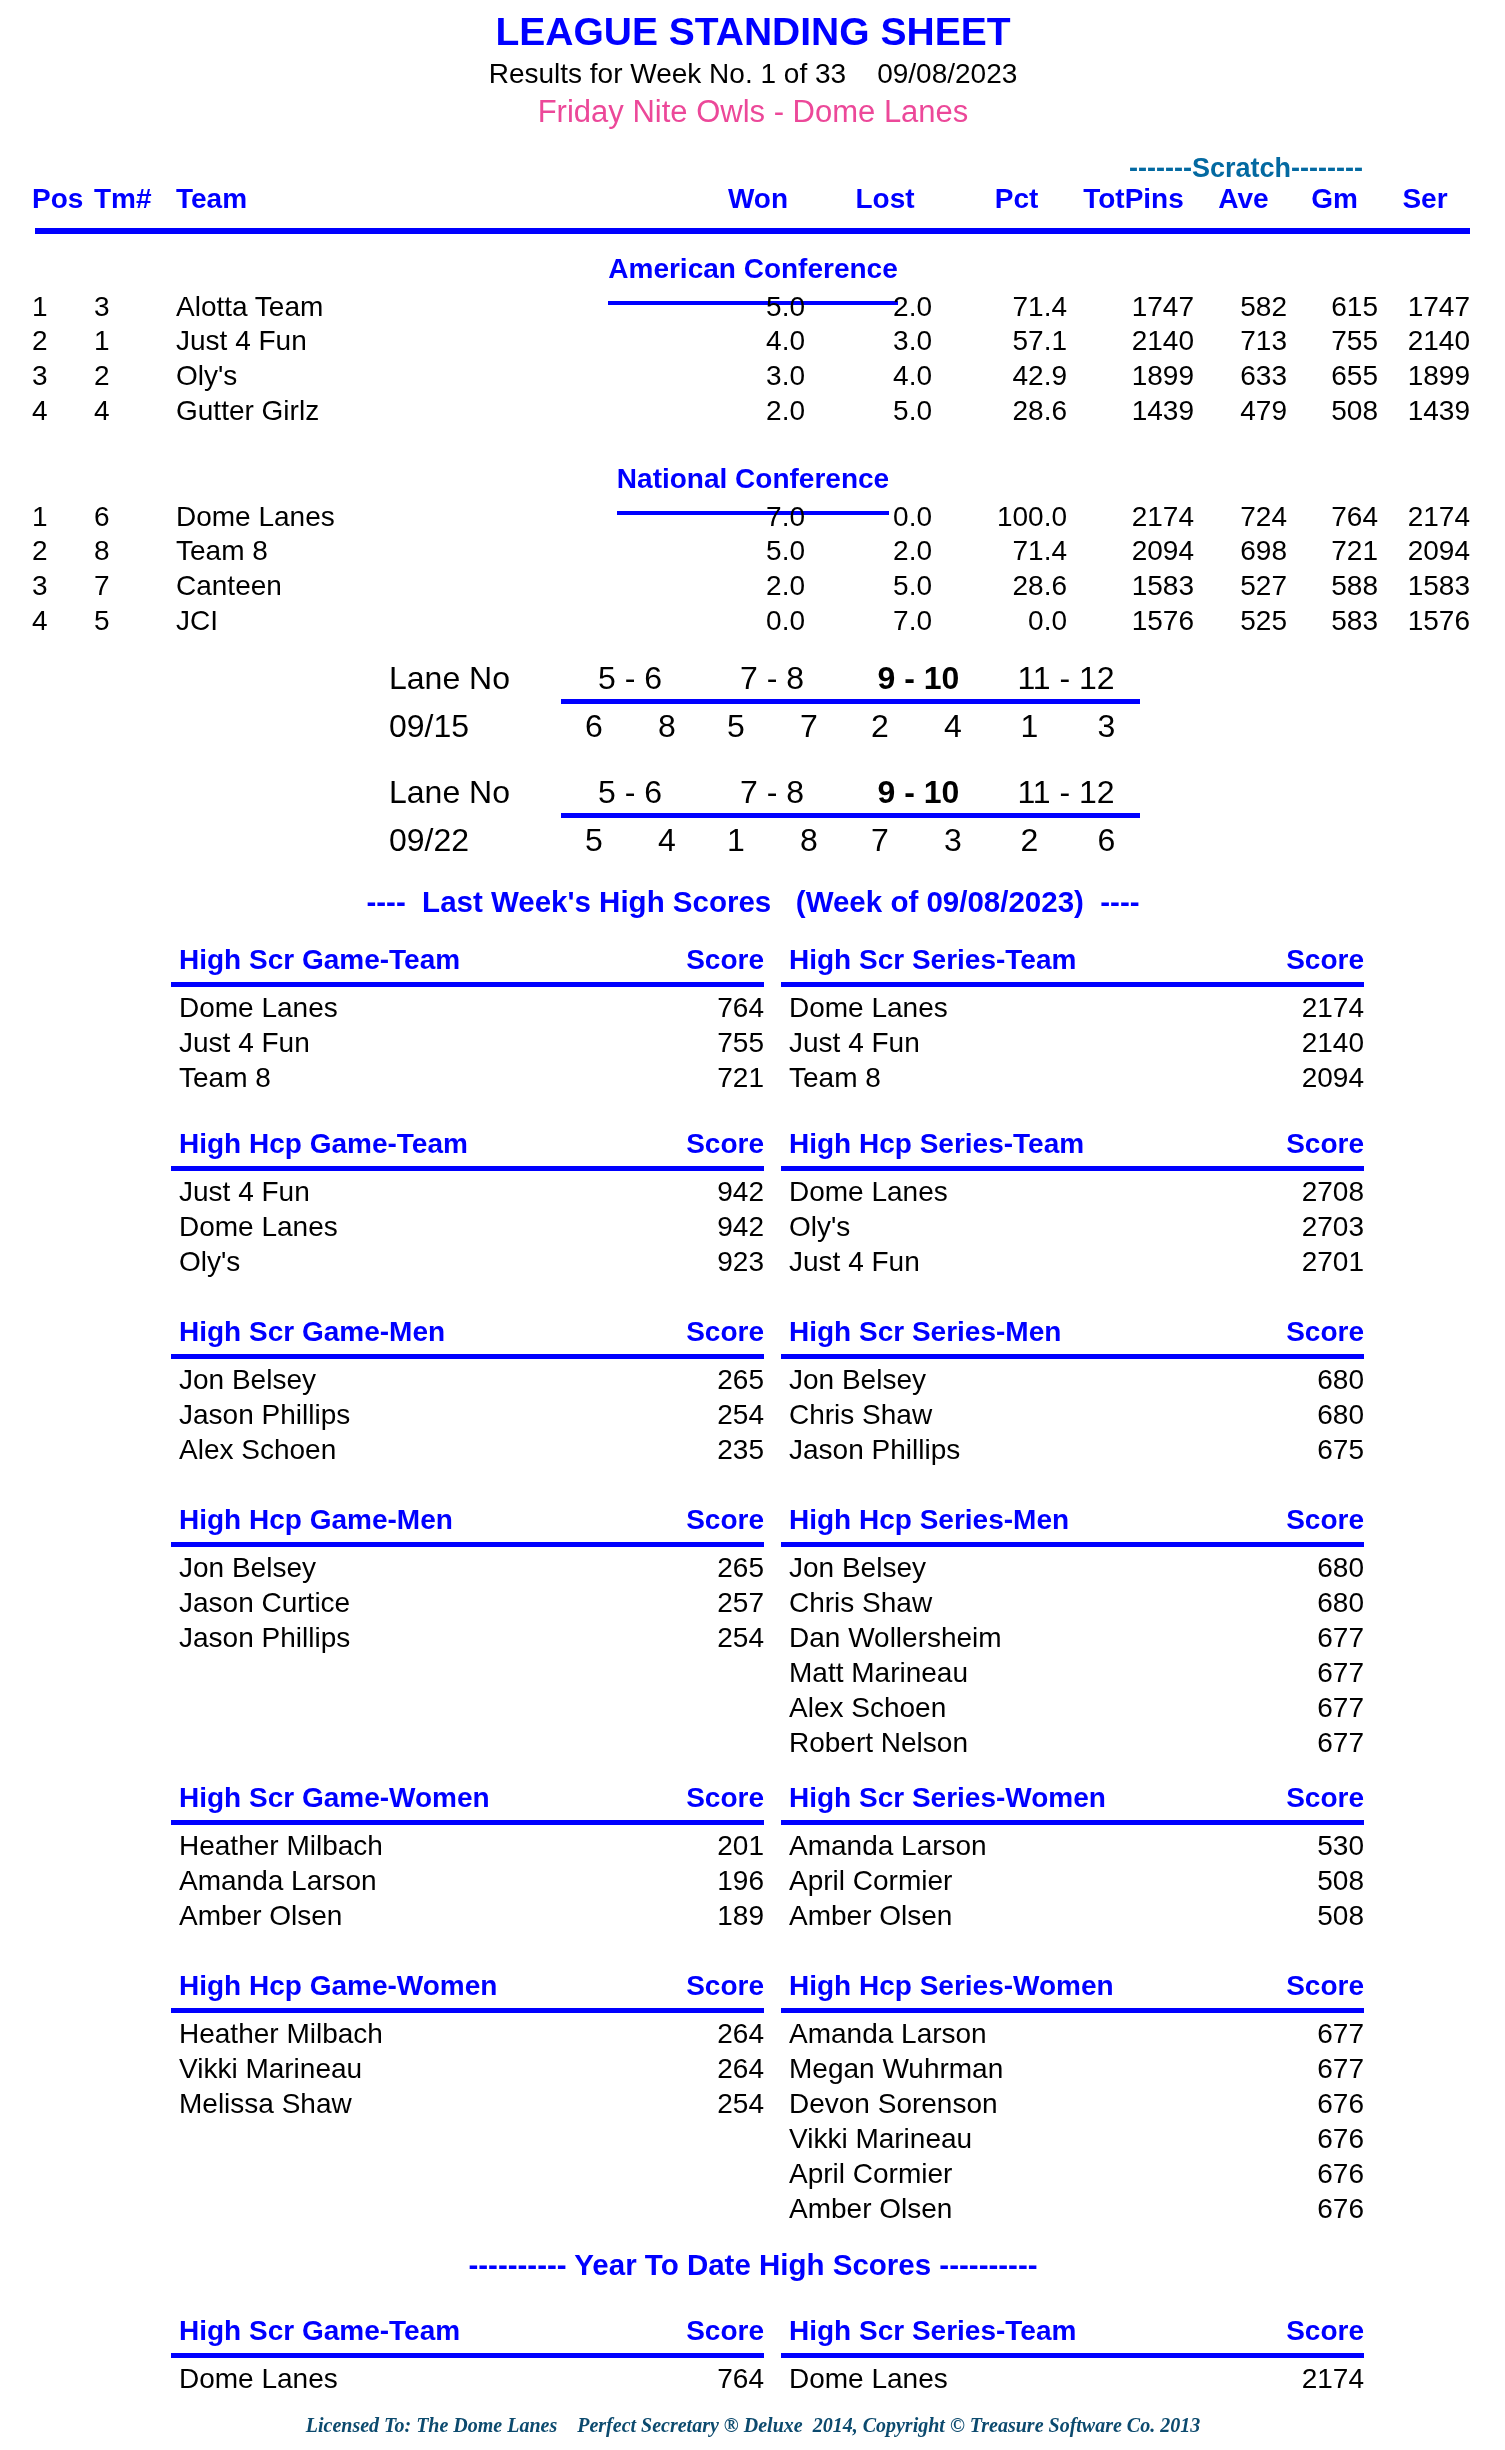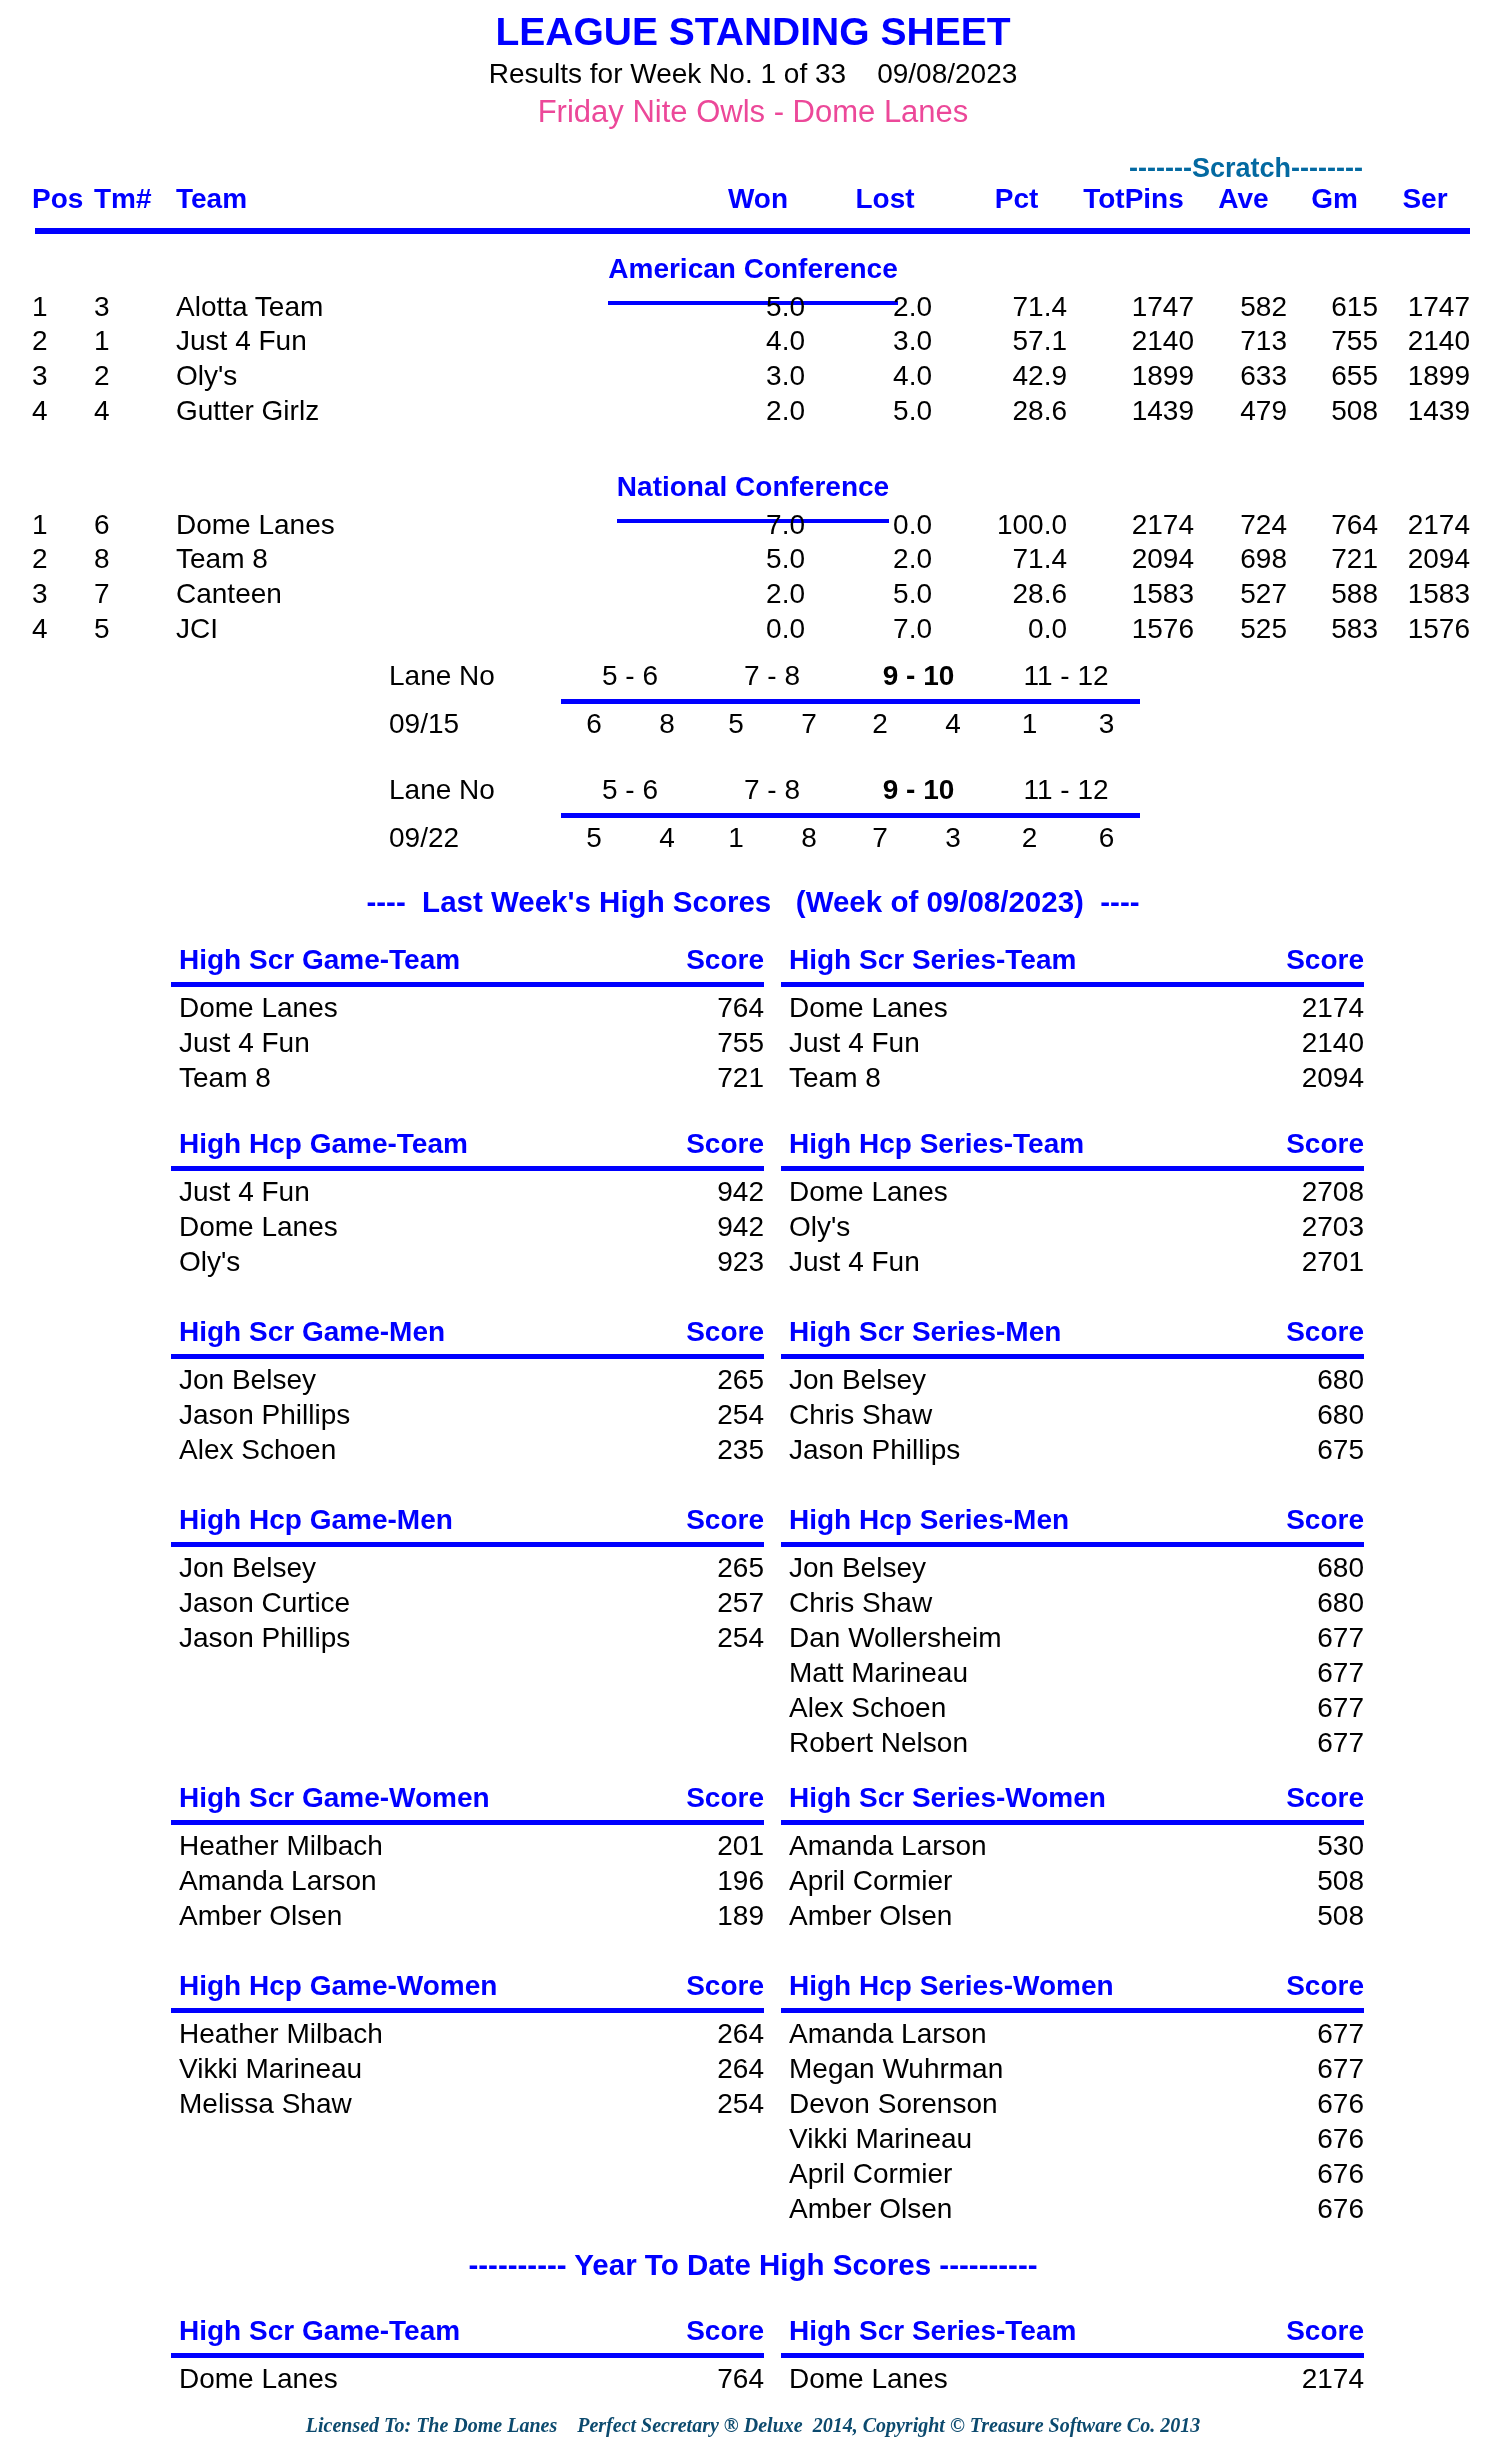--- a/index.html
+++ b/index.html
@@ -118,21 +118,21 @@
     color: #000000;
   }
 
   
   .lane-block { position: absolute; left: 0; width: 1506px; }
   .lane-hdr-row, .lane-val-row {
     position: absolute;
     left: 0;
     width: 1506px;
     height: 35px;
-    font-size: 28px;
+    font-size: 32px;
     color: #000000;
   }
   .lane-label { position: absolute; left: 389px; width: 188px; text-align: left; }
   .lane-date  { position: absolute; left: 389px; width: 188px; text-align: left; }
   .lane-pair0 { position: absolute; left: 563px;  width: 134px; text-align: center; }
   .lane-pair1 { position: absolute; left: 705px; width: 134px; text-align: center; }
   .lane-pair2 { position: absolute; left: 848px; width: 141px; text-align: center; font-weight: bold; }
   .lane-pair3 { position: absolute; left: 992px; width: 148px; text-align: center; }
   .lane-a0 { position: absolute; left: 563px;  width: 62px;  text-align: center; }
   .lane-b0 { position: absolute; left: 636px;  width: 62px;  text-align: center; }
@@ -286,21 +286,21 @@
         <span class="c-team">Gutter Girlz</span>
         <span class="c-won">2.0</span>
         <span class="c-lost">5.0</span>
         <span class="c-pct">28.6</span>
         <span class="c-tot">1439</span>
         <span class="c-ave">479</span>
         <span class="c-gm">508</span>
         <span class="c-ser">1439</span>
       </div>
     </div>
-    <div class="conference-block" style="top: 463px; height: 188px; margin-top: 8px;">
+    <div class="conference-block" style="top: 463px; height: 188px;">
       <div class="conference-title"><span>National Conference</span></div>
       <div class="std-row" style="top: 38px;">
         <span class="c-pos">1</span>
         <span class="c-tm">6</span>
         <span class="c-team">Dome Lanes</span>
         <span class="c-won">7.0</span>
         <span class="c-lost">0.0</span>
         <span class="c-pct">100.0</span>
         <span class="c-tot">2174</span>
         <span class="c-ave">724</span>

